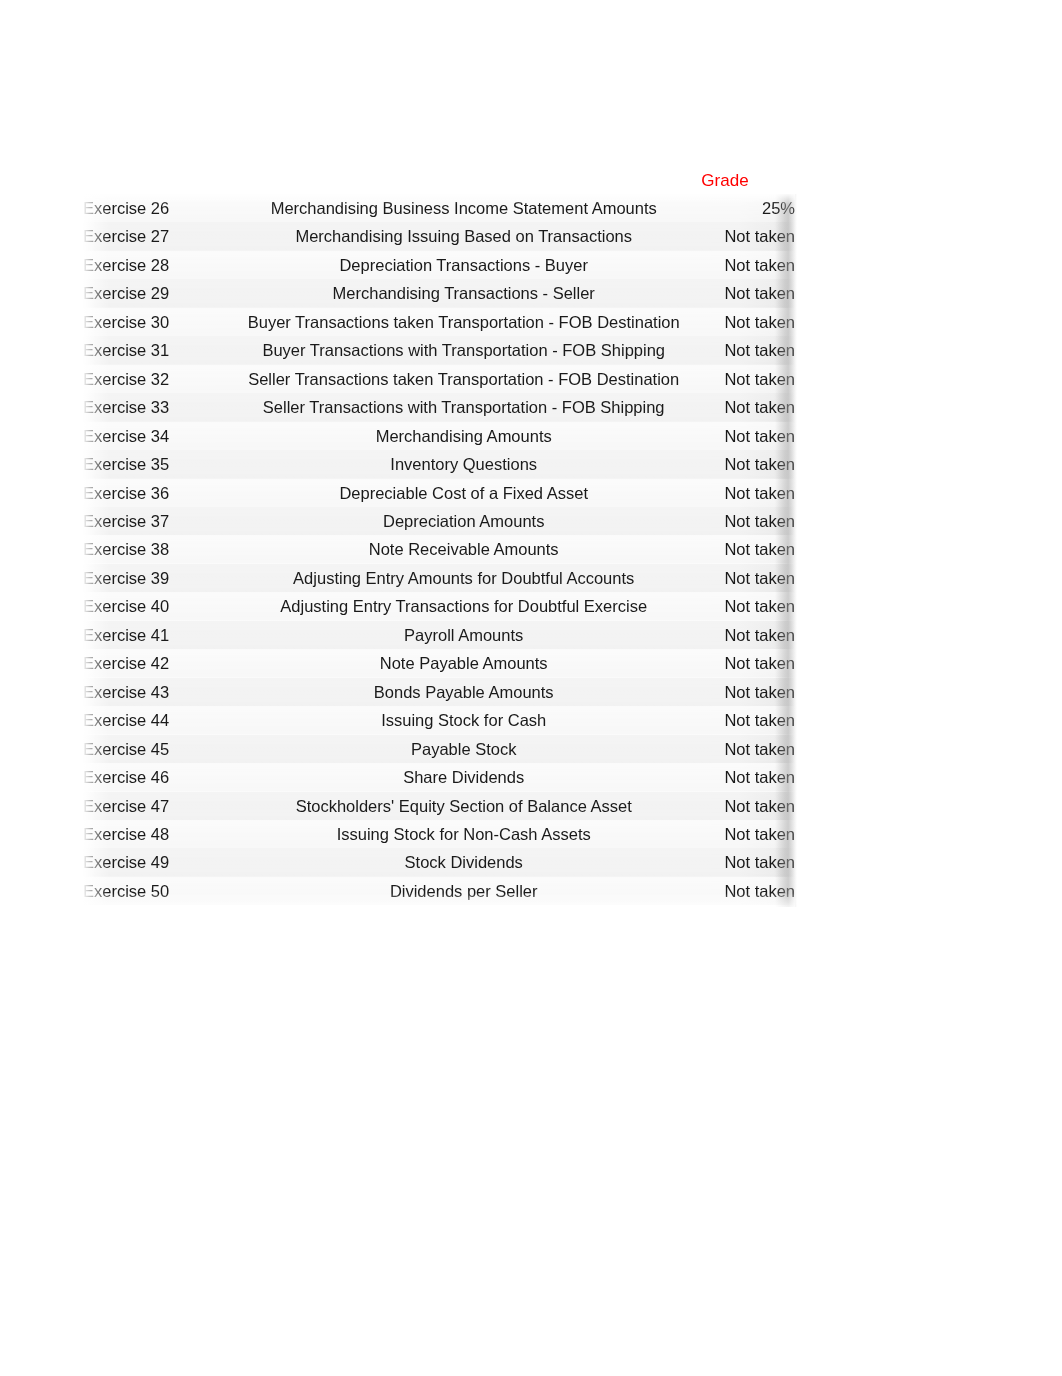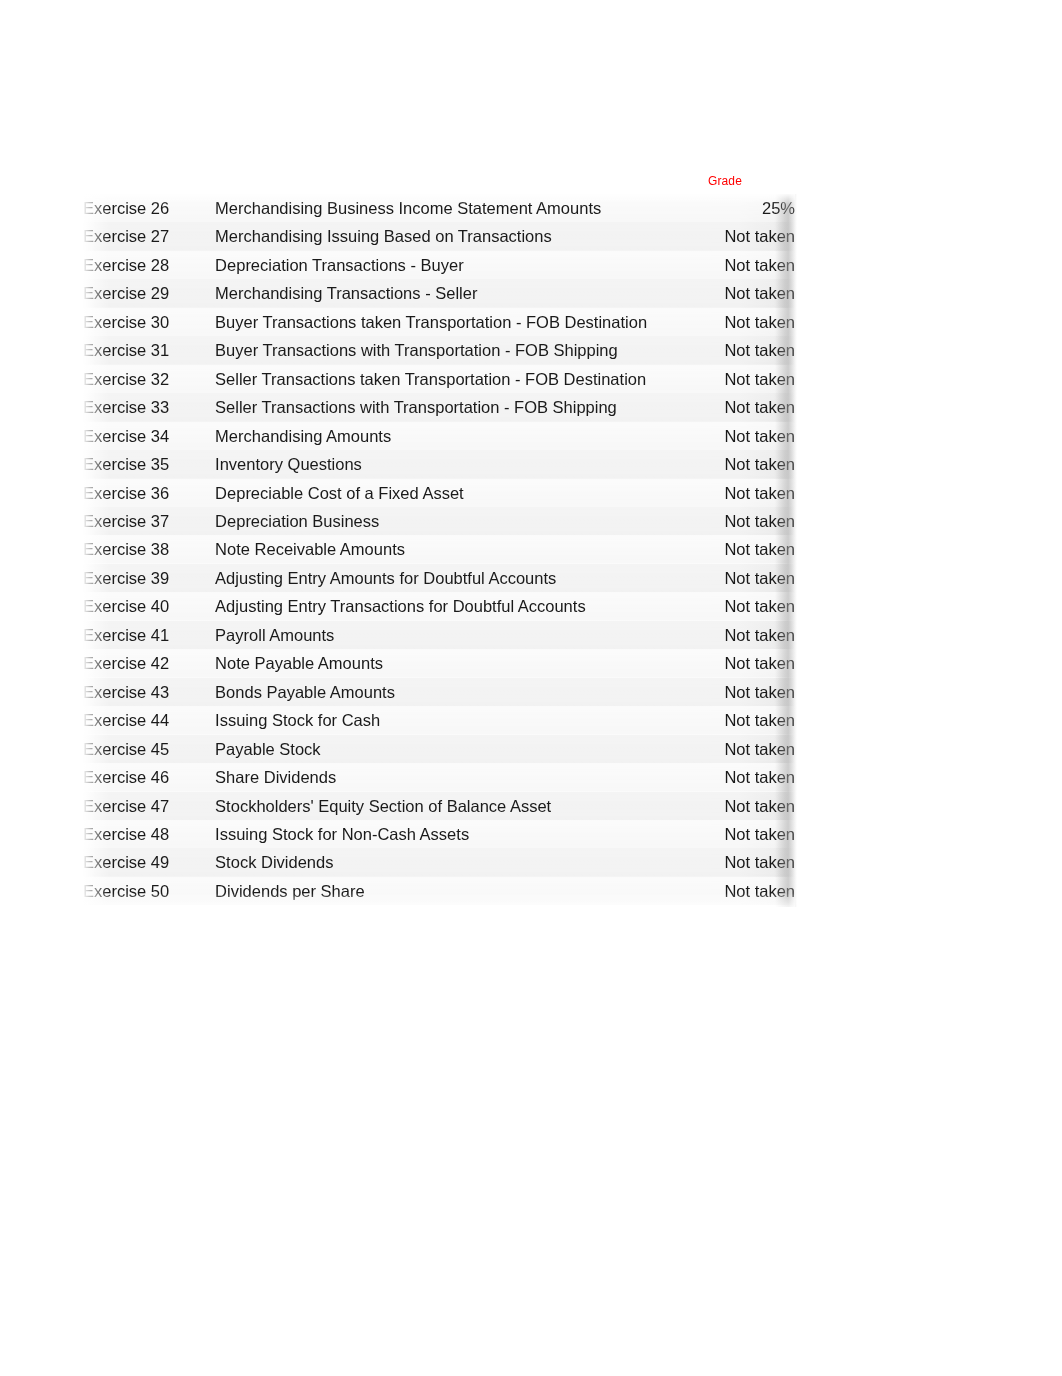--- a/index.html
+++ b/index.html
@@ -24,21 +24,21 @@
     height: 1376px;
   }
 
   
   #grade-header {
     position: absolute;
     left: 660px;
     top: 170px;
     width: 130px;
     text-align: center;
-    font-size: 12px;
+    font-size: 17px;
     color: #FF0000;
     line-height: 22px;
     letter-spacing: 0.1px;
   }
 
   
   #exercise-table {
     position: absolute;
     left: 83px;
     top: 194px;
@@ -113,20 +113,21 @@
     white-space: nowrap;
     line-height: 28.45px;
   }
 
   td.col-id {
     width: 131px;
     padding-left: 6px;
   }
   td.col-title {
     width: 493px;
+    text-align: center;
   }
   td.col-grade {
     width: 82px;
     text-align: right;
     padding-right: 5px;
   }
 
   
   tr.link-row td.col-id,
   tr.link-row td.col-title {
@@ -192,36 +193,36 @@
           <td class="col-title">Inventory Questions</td>
           <td class="col-grade">Not taken</td>
         </tr>
         <tr>
           <td class="col-id">Exercise 36</td>
           <td class="col-title">Depreciable Cost of a Fixed Asset</td>
           <td class="col-grade">Not taken</td>
         </tr>
         <tr>
           <td class="col-id">Exercise 37</td>
-          <td class="col-title">Depreciation Business</td>
+          <td class="col-title">Depreciation Amounts</td>
           <td class="col-grade">Not taken</td>
         </tr>
         <tr>
           <td class="col-id">Exercise 38</td>
           <td class="col-title">Note Receivable Amounts</td>
           <td class="col-grade">Not taken</td>
         </tr>
         <tr>
           <td class="col-id">Exercise 39</td>
           <td class="col-title">Adjusting Entry Amounts for Doubtful Accounts</td>
           <td class="col-grade">Not taken</td>
         </tr>
         <tr>
           <td class="col-id">Exercise 40</td>
-          <td class="col-title">Adjusting Entry Transactions for Doubtful Accounts</td>
+          <td class="col-title">Adjusting Entry Transactions for Doubtful Exercise</td>
           <td class="col-grade">Not taken</td>
         </tr>
         <tr class="link-row">
           <td class="col-id">Exercise 41</td>
           <td class="col-title">Payroll Amounts</td>
           <td class="col-grade">Not taken</td>
         </tr>
         <tr>
           <td class="col-id">Exercise 42</td>
           <td class="col-title">Note Payable Amounts</td>
@@ -257,21 +258,21 @@
           <td class="col-title">Issuing Stock for Non-Cash Assets</td>
           <td class="col-grade">Not taken</td>
         </tr>
         <tr class="link-row">
           <td class="col-id">Exercise 49</td>
           <td class="col-title">Stock Dividends</td>
           <td class="col-grade">Not taken</td>
         </tr>
         <tr>
           <td class="col-id">Exercise 50</td>
-          <td class="col-title">Dividends per Share</td>
+          <td class="col-title">Dividends per Seller</td>
           <td class="col-grade">Not taken</td>
         </tr>
       </tbody>
   </table>
 
   <div id="table-left-glow"></div>
   <div id="table-right-shadow"></div>
   <div id="table-top-fade"></div>
   <div id="table-bottom-fade"></div>
 

